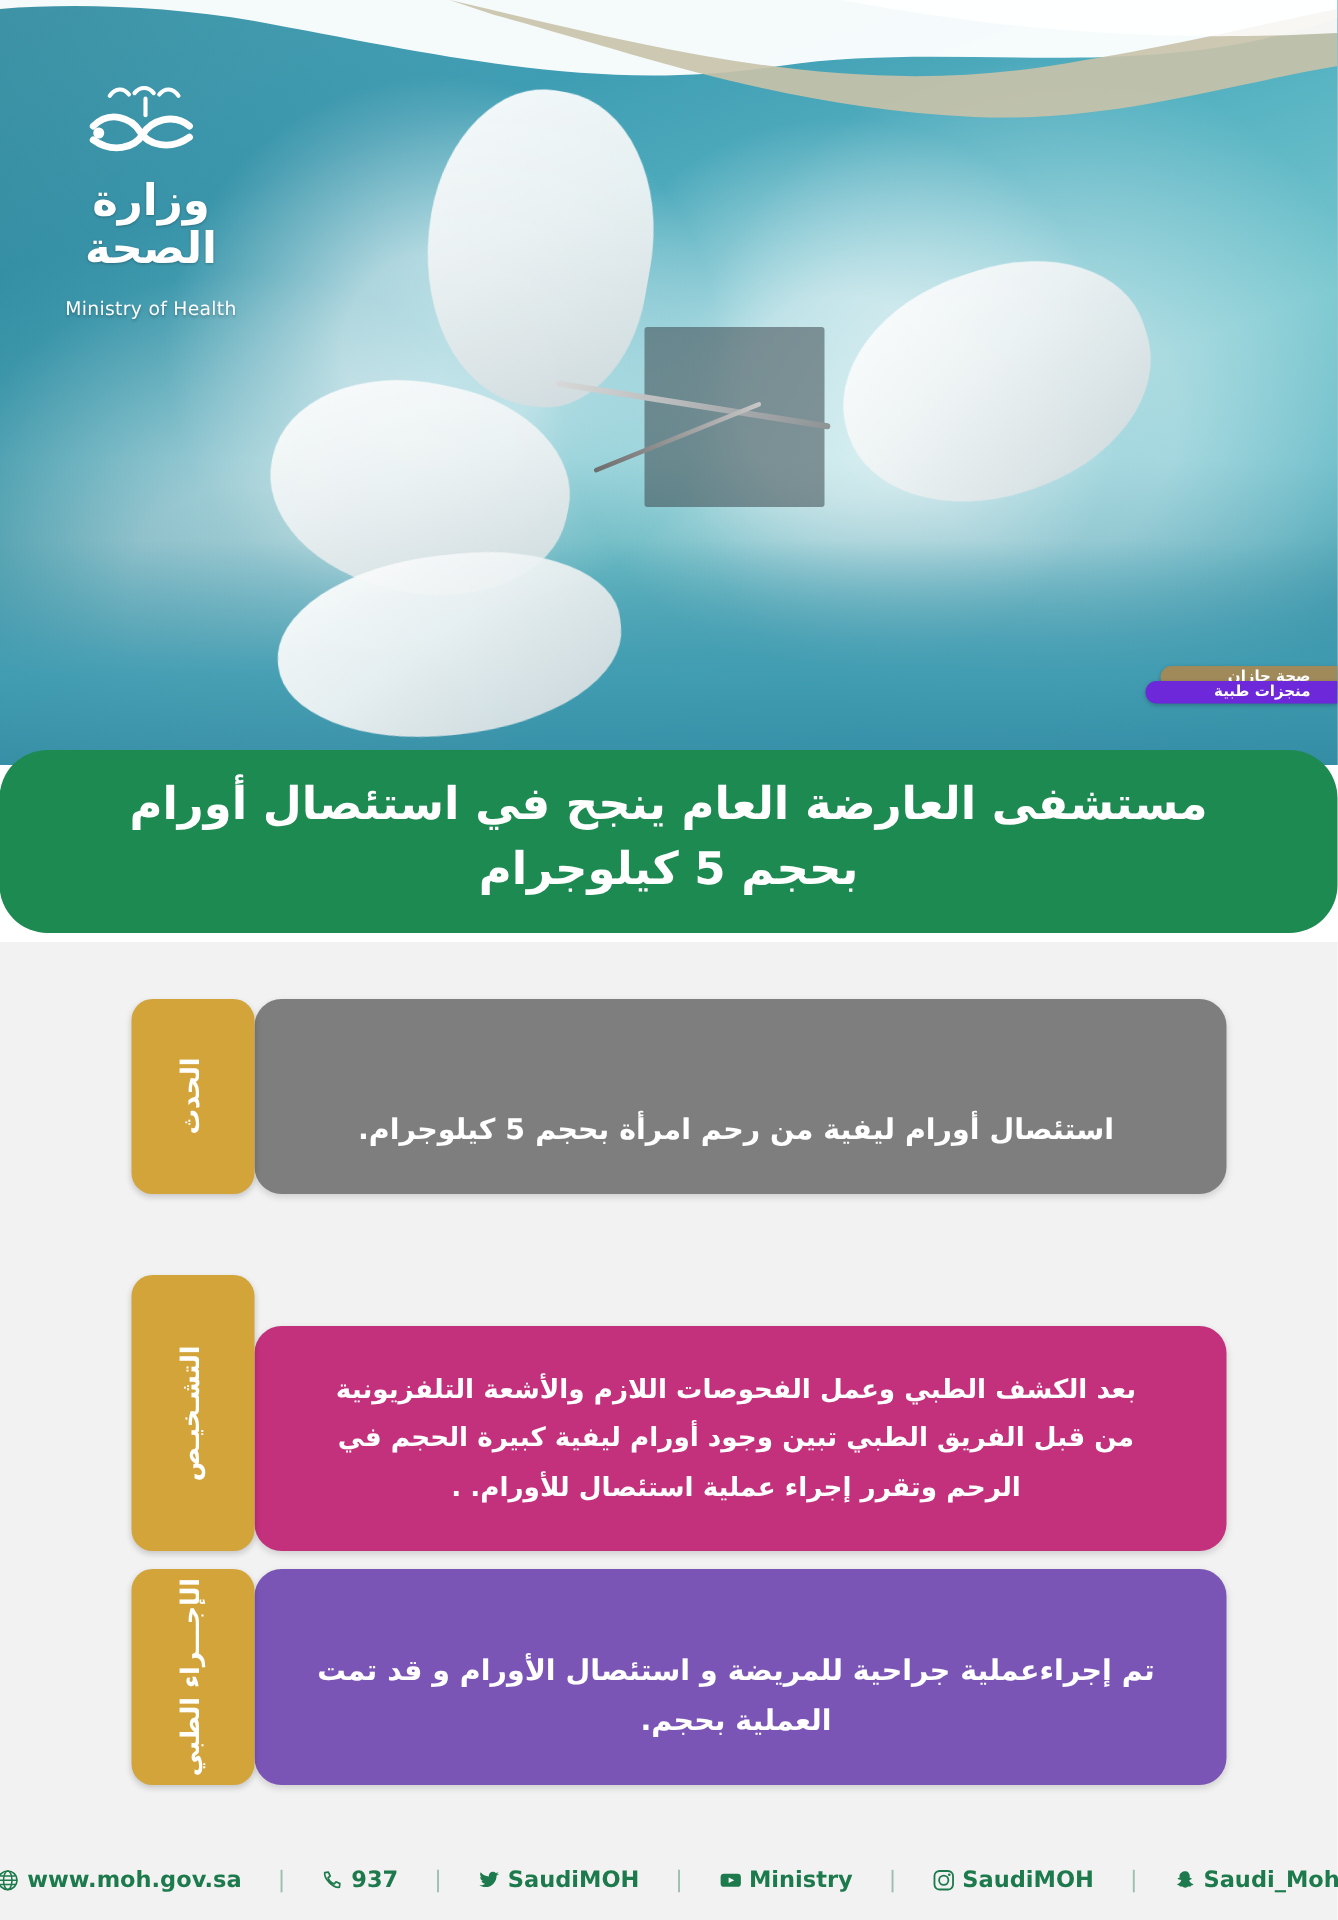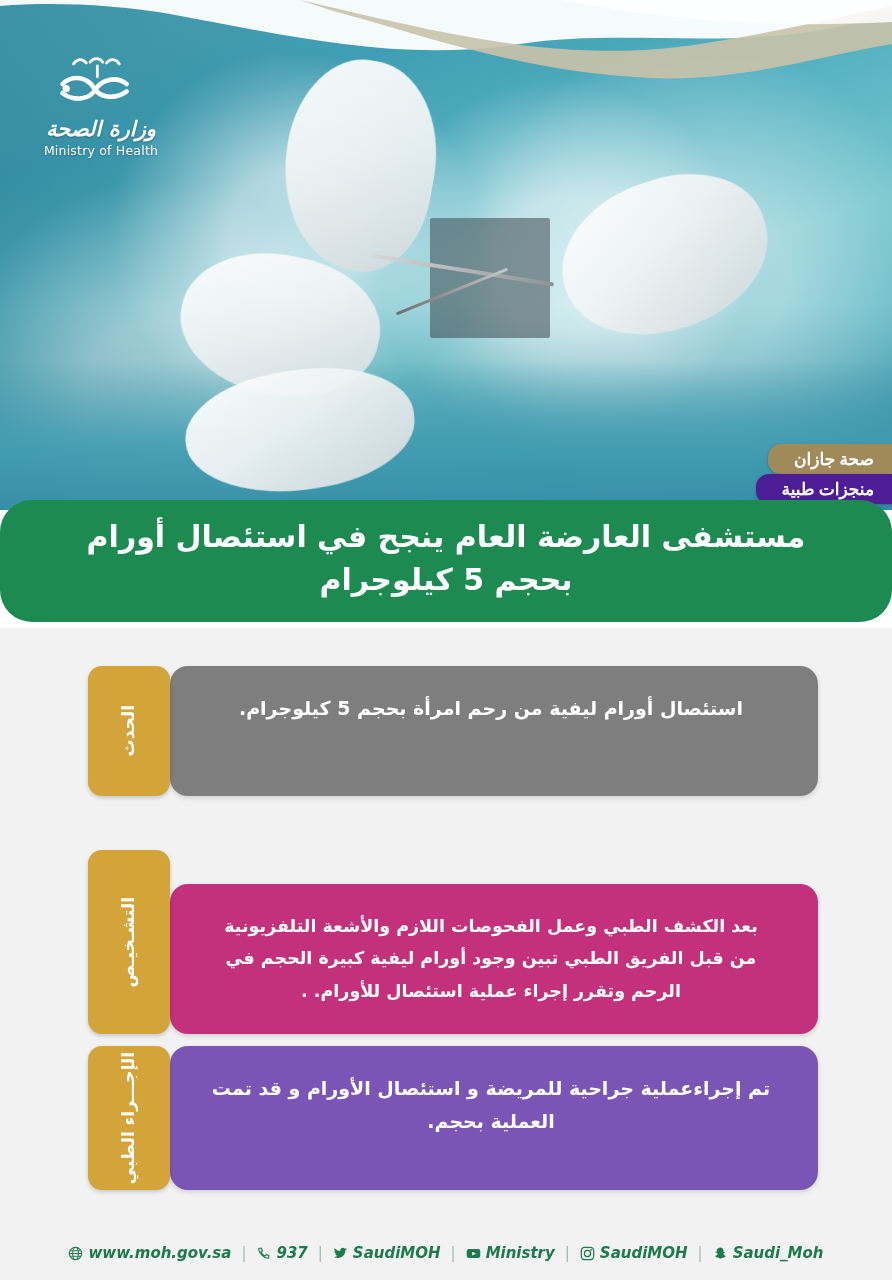--- a/index.html
+++ b/index.html
@@ -93,53 +93,51 @@
   .logo {
     position: absolute;
     top: 56px; right: 706px;
     width: 170px;
     text-align: center;
     color: #ffffff;
     direction: rtl;
   }
   .logo-mark { width: 110px; height: 58px; margin: 0 auto 4px; display:block; }
   .logo-ar {
-    font-size: 21px;
+    font-size: 29px;
     font-weight: bold;
     letter-spacing: .5px;
     line-height: 1.1;
     text-shadow: 0 1px 2px rgba(0,0,0,.25);
-    font-style: italic;
   }
   .logo-en {
     font-size: 12.5px;
     letter-spacing: .2px;
-    margin-top: 2px;
+    margin-top: 16px;
     text-shadow: 0 1px 2px rgba(0,0,0,.25);
   }
 
   
   .tag {
     position: absolute;
     right: 0;
-    height: 30px;
+    height: 15px;
     padding: 0 18px 0 26px;
     display: flex;
     align-items: center;
     justify-content: flex-start;
     color: #ffffff;
-    font-size: 17px;
+    font-size: 10px;
     font-weight: bold;
     border-top-left-radius: 13px;
     border-bottom-left-radius: 13px;
     box-shadow: 0 1px 3px rgba(0,0,0,.25);
-    font-family: Liberation Serif, serif;
   }
   .tag-region { top: 444px; background: #a08a5a; min-width: 118px; }
-  .tag-cat    { top: 474px; background: #4c1d95; min-width: 128px; }
+  .tag-cat    { top: 454px; background: #6d28d9; min-width: 128px; }
 
   
   .title-band {
     position: absolute;
     top: 500px; left: 0;
     width: 892px;
     min-height: 122px;
     background: #1d8a52;
     display: flex;
     align-items: center;
@@ -200,21 +198,21 @@
     padding: 6px 0;
   }
   .tab-gold { background: #d3a43a; }
 
   .content-card {
     flex: 1 1 auto;
     border-radius: 18px;
     margin-right: -14px;
     padding: 26px 46px 26px 40px;
     display: flex;
-    align-items: flex-start;
+    align-items: flex-end;
     justify-content: center;
     color: #ffffff;
     box-shadow: 0 2px 5px rgba(0,0,0,.15);
   }
   .card-text {
     font-size: 19px;
     font-weight: bold;
     line-height: 1.75;
     text-align: center;
     direction: rtl;
@@ -227,26 +225,25 @@
 
   
   .footer {
     position: absolute;
     bottom: 18px; left: 0;
     width: 892px;
     display: flex;
     flex-direction: row;
     align-items: center;
     justify-content: center;
-    gap: 10px;
+    gap: 24px;
     color: #1d7a4c;
     font-size: 15px;
     font-weight: bold;
     direction: ltr;
-    font-style: italic;
   }
   .f-item { display: flex; align-items: center; gap: 5px; white-space: nowrap; }
   .f-sep { color: #9bbfae; font-weight: normal; }
   .f-icon { display: inline-flex; width: 15px; height: 15px; align-items: center; justify-content: center; }
   .f-icon svg { display:block; }
 </style>
 </head>
 <body>
 
 <div class="page">

